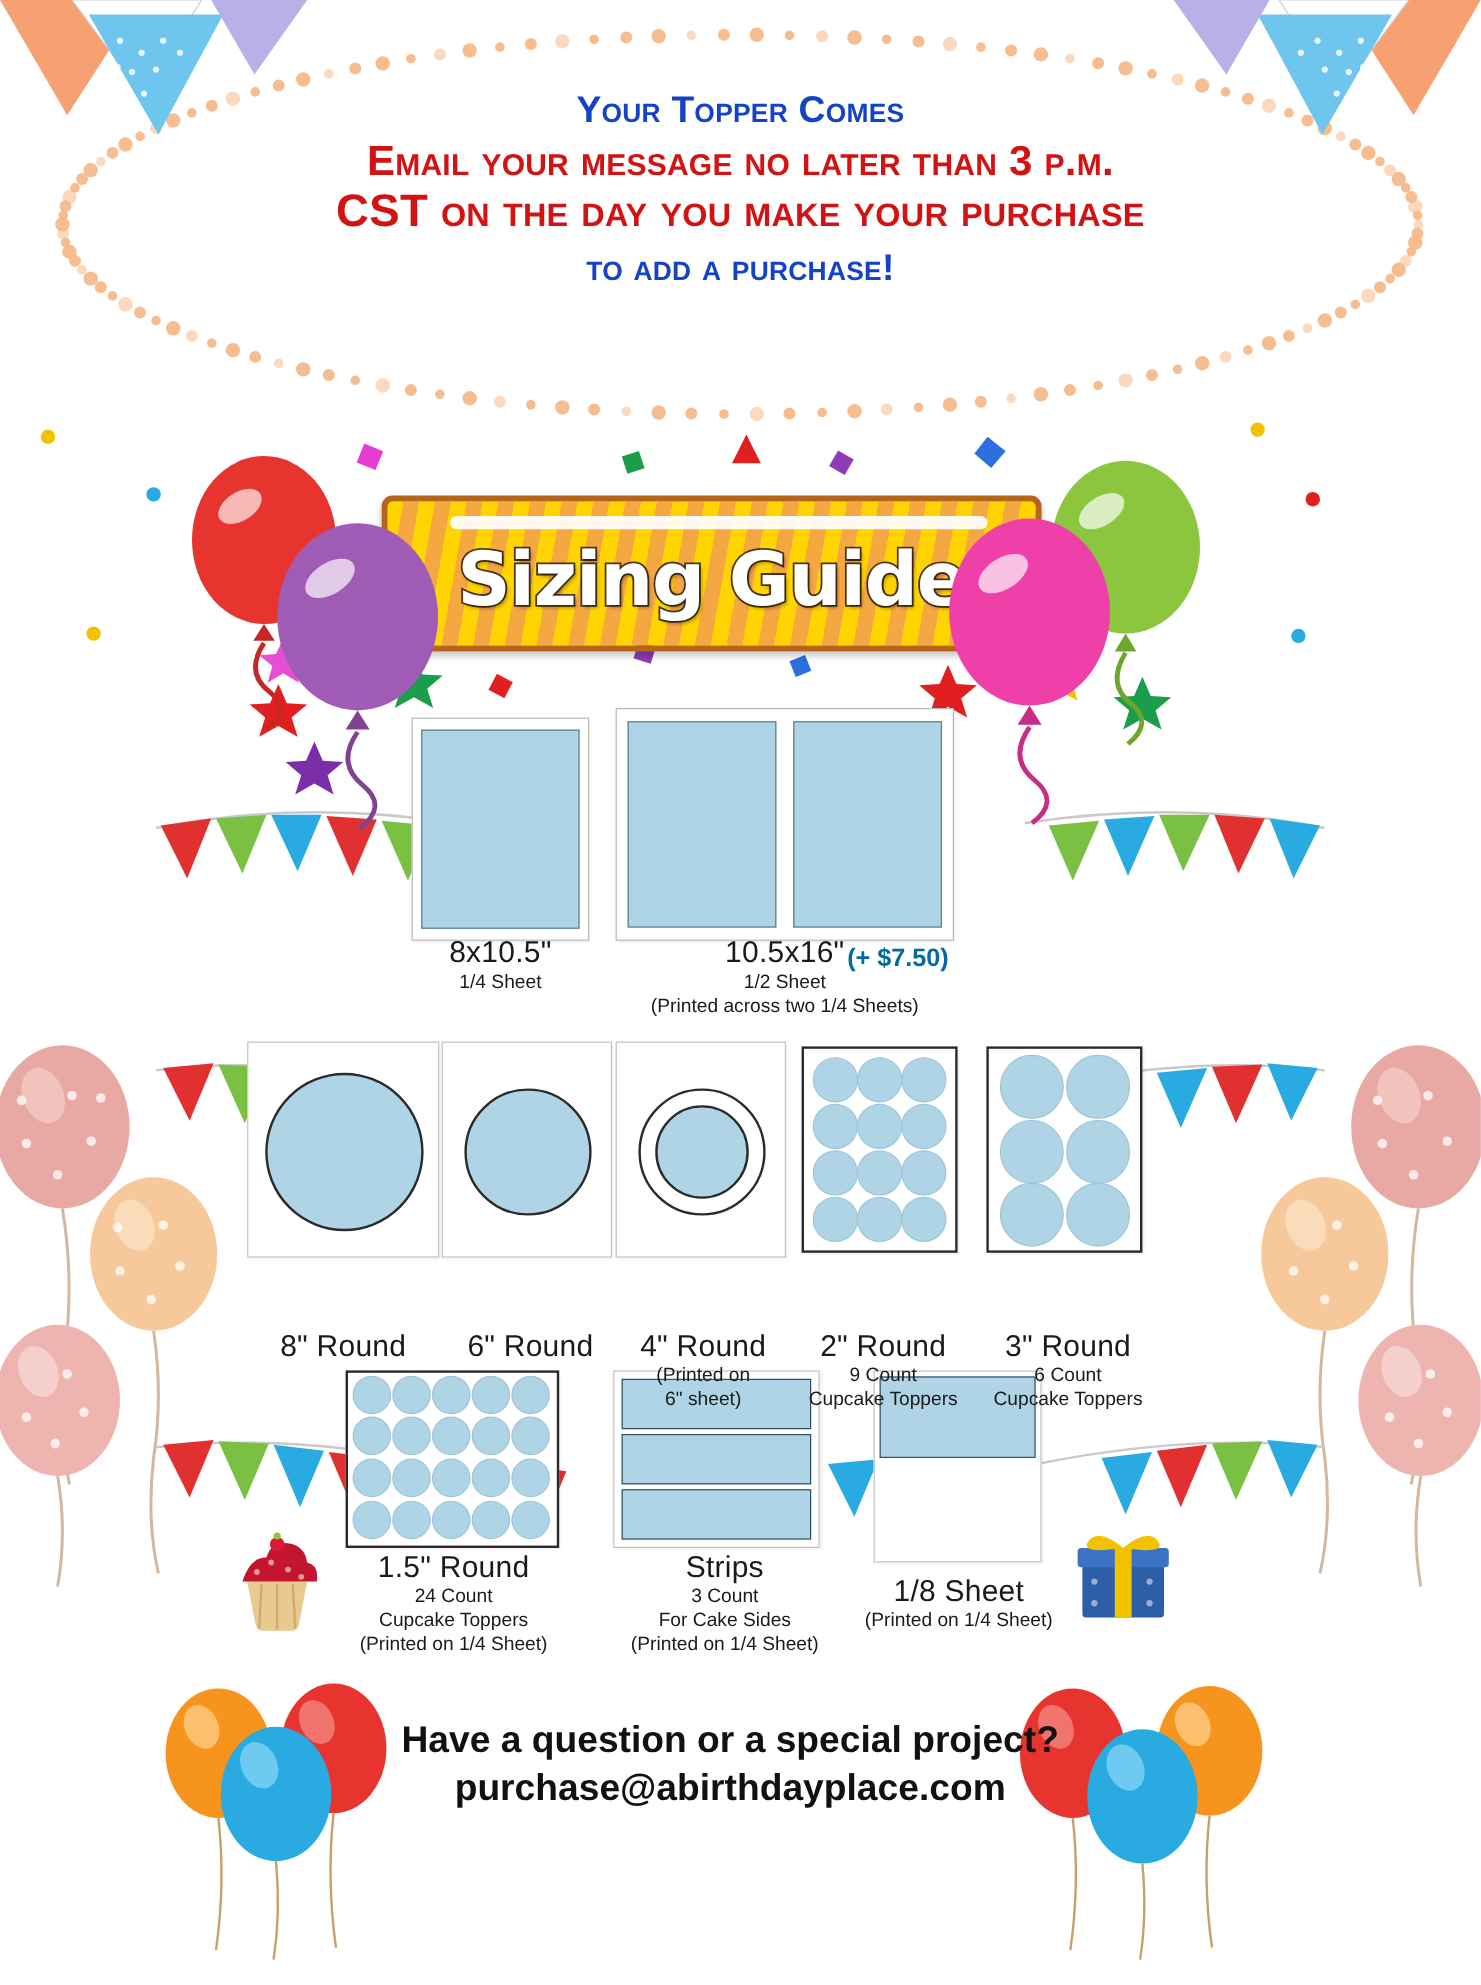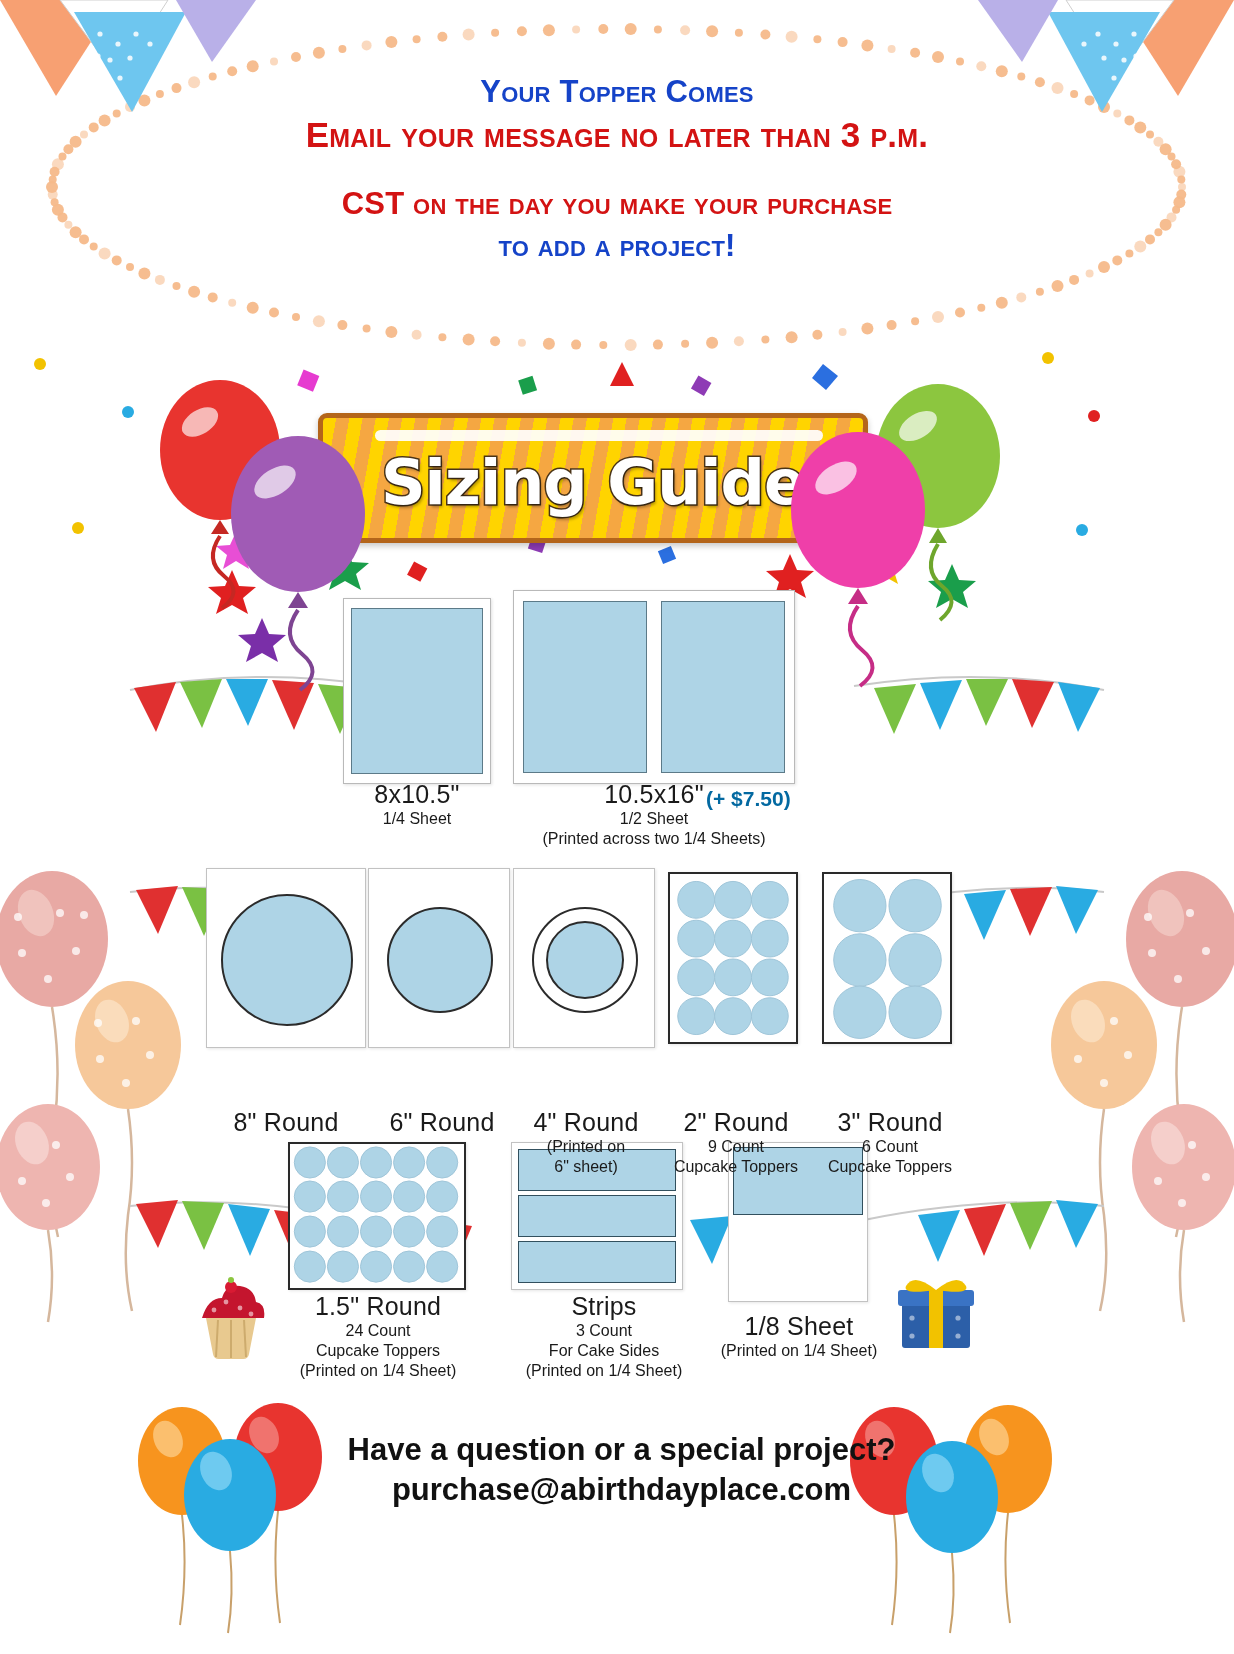--- a/index.html
+++ b/index.html
@@ -27,21 +27,21 @@
     text-align: center;
   }
   .hdr-red {
     color: #d31313; font-weight: bold; font-stretch: condensed;
     font-variant: small-caps; letter-spacing: .2px;
     text-shadow: 1px 1px 0 rgba(255,255,255,.8);
   }
   .h1 { font-size: 31px; }
   .h2 { font-size: 31px; }
   .h3 { font-size: 35px; }
-  .h4 { font-size: 31px; margin-top: 31px; }
+  .h4 { font-size: 38px; }
   .h5 { font-size: 31px; }
 
   
   .dot-oval { position:absolute; left:30px; top:22px; width:1174px; height:330px; z-index:5; }
 
   
   .banner {
     position: absolute; left: 318px; top: 413px; width: 550px; height: 130px;
     border: 5px solid #b4651a; border-radius: 9px;
     background:
@@ -258,21 +258,21 @@
       <circle cx="180" cy="44" r="2.6"></circle>
         <circle cx="232" cy="56" r="2.6"></circle>
     </g>
     <polygon points="154,0 74,0 118,62" fill="#b9b0e8"></polygon>
   </svg>
 
   <div class="header-block">
     <div class="hdr-line hdr-blue h1">Your Topper Comes</div>
     <div class="hdr-line hdr-red  h3" style="margin-top:6px;">Email your message no later than 3 p.m.</div>
     <div class="hdr-line hdr-red  h4">CST on the day you make your purchase</div>
-    <div class="hdr-line hdr-blue h5" style="margin-top:6px;">to add a project!</div>
+    <div class="hdr-line hdr-blue h5" style="margin-top:6px;">to add a purchase!</div>
   </div>
 
   <svg class="abs" style="left:0;top:350px;width:1234px;height:260px;z-index:18;" viewBox="0 0 1234 260">
     <rect x="300" y="22" width="17" height="17" fill="#e63bd0" transform="rotate(22 308 30)"></rect>
     <rect x="520" y="28" width="15" height="15" fill="#1a9e4b" transform="rotate(-18 527 35)"></rect>
     <rect x="694" y="28" width="15" height="15" fill="#8e3bb5" transform="rotate(30 701 35)"></rect>
     <polygon points="622,12 634,36 610,36" fill="#e02020"></polygon>
     <polygon points="823,14 838,26 826,40 812,28" fill="#2b6fe0"></polygon>
     <rect x="530" y="186" width="15" height="15" fill="#8e3bb5" transform="rotate(18 537 193)"></rect>
     <rect x="660" y="198" width="14" height="14" fill="#2b6fe0" transform="rotate(-22 667 205)"></rect>
@@ -645,18 +645,18 @@
       <ellipse cx="154" cy="42" rx="14" ry="19" fill="#fbbf6e" transform="rotate(-24 154 42)"></ellipse>
       <path d="M168 118 q-6 54 2 110" stroke="#c8a06a" stroke-width="2" fill="none"></path>
     </g>
     <g>
       <ellipse cx="112" cy="102" rx="46" ry="56" fill="#29abe2"></ellipse>
       <ellipse cx="98" cy="78" rx="15" ry="20" fill="#6ecaf0" transform="rotate(-24 98 78)"></ellipse>
       <path d="M112 158 q4 44 -2 80" stroke="#c8a06a" stroke-width="2" fill="none"></path>
     </g>
   </svg>
 
-  <div class="abs" style="left:13px;top:1430px;width:1217px;text-align:center;z-index:34;">
+  <div class="abs" style="left:0;top:1430px;width:1217px;text-align:center;z-index:34;">
     <div style="font-size:31px;font-weight:bold;color:#111;line-height:1.28;">Have a question or a special project?</div>
     <div style="font-size:31px;font-weight:bold;color:#111;line-height:1.28;">purchase@abirthdayplace.com</div>
   </div>
 
 </div>
 
 </body></html>

